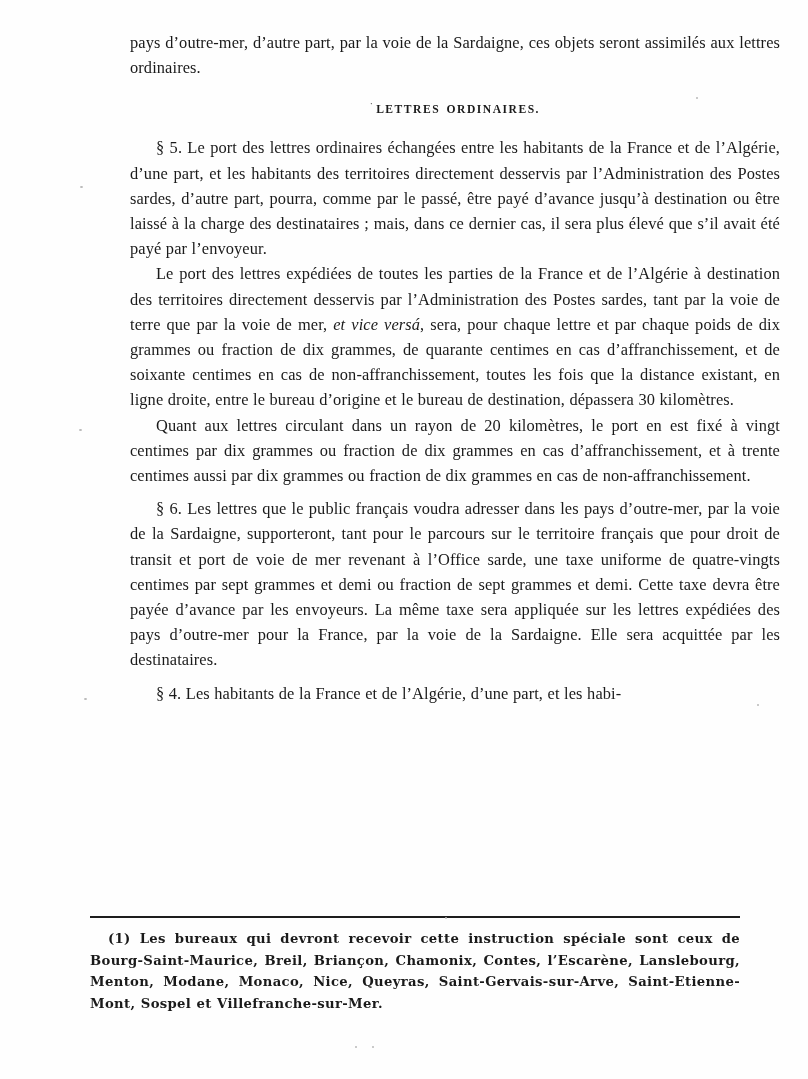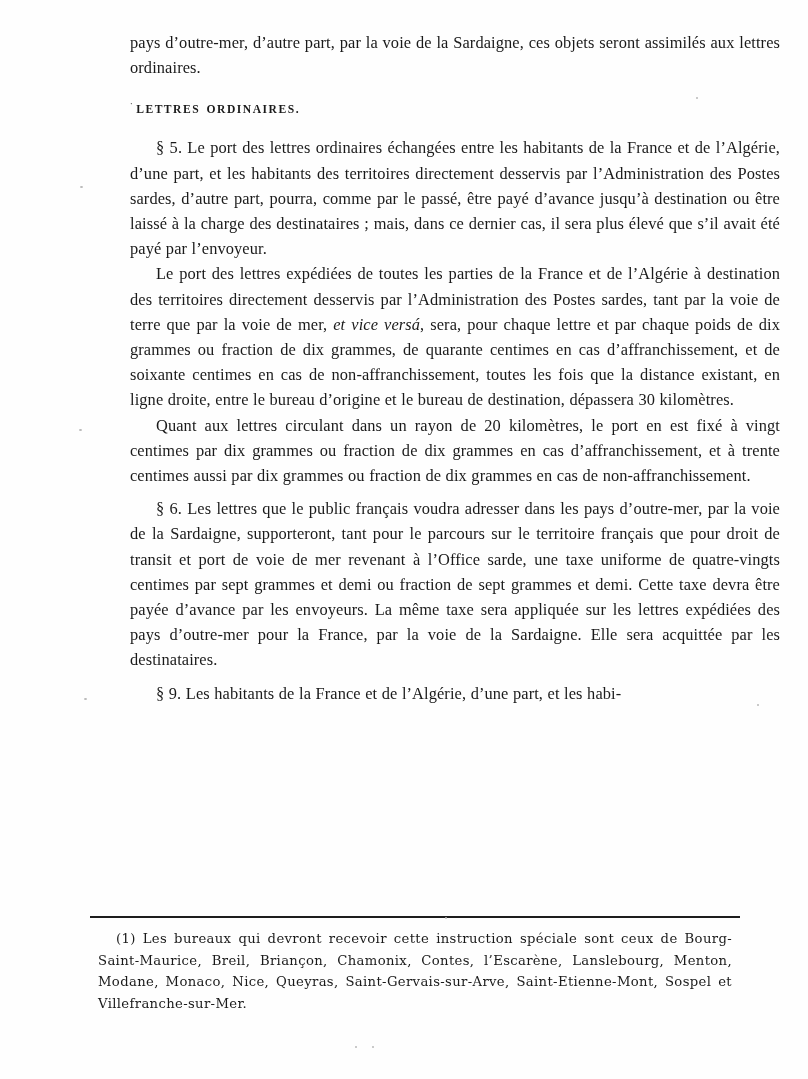--- a/index.html
+++ b/index.html
@@ -44,21 +44,21 @@
   }
 
   p.body-par.no-indent {
     text-indent: 0;
   }
 
   .section-heading {
     margin: 0;
     padding-top: 22px;
     padding-bottom: 19px;
-    text-align: left;
+    text-align: center;
     font-size: 11.6px;
     letter-spacing: 1.5px;
     word-spacing: 2px;
     font-weight: 700;
     color: #1a1a1a;
     font-family: "Liberation Serif", "DejaVu Serif", serif;
   }
   .section-heading .speck {
     display: inline-block;
     vertical-align: 0.5em;
@@ -81,28 +81,28 @@
     width: 650px;
   }
   .footnote-rule {
     width: 650px;
     height: 0;
     border: 0;
     border-top: 2px solid #1d1d1d;
     margin: 0 0 10px 0;
   }
   p.footnote {
-    margin: 8px;
+    margin: 0;
     font-size: 13.2px;
     line-height: 21.6px;
     text-align: justify;
     text-indent: 18px;
     letter-spacing: 0.35px;
     word-spacing: 0.4px;
-    font-weight: 400;
+    font-weight: 700;
     color: #1a1a1a;
     font-family: "DejaVu Serif", "Liberation Serif", serif;
   }
 
   
   .speck-dot {
     position: absolute;
     background: #b9b9b9;
     border-radius: 50%;
     pointer-events: none;
@@ -127,21 +127,21 @@
 
     <p class="body-par">Quant aux lettres circulant dans un rayon de 20 kilomètres, le port en est fixé à vingt centimes par dix grammes ou fraction de dix grammes en cas d’affranchissement, et à trente centimes aussi par dix grammes ou fraction de dix grammes en cas de non-affranchissement.</p>
 
 
     <div class="gap-before-par6"></div>
 
     <p class="body-par">§ 6. Les lettres que le public français voudra adresser dans les pays d’outre-mer, par la voie de la Sardaigne, supporteront, tant pour le parcours sur le territoire français que pour droit de transit et port de voie de mer revenant à l’Office sarde, une taxe uniforme de quatre-vingts centimes par sept grammes et demi ou fraction de sept grammes et demi. Cette taxe devra être payée d’avance par les envoyeurs. La même taxe sera appliquée sur les lettres expédiées des pays d’outre-mer pour la France, par la voie de la Sardaigne. Elle sera acquittée par les destinataires.</p>
 
     <div class="gap-before-par7"></div>
 
-    <p class="body-par">§ 9. Les habitants de la France et de l’Algérie, d’une part, et les habi-</p>
+    <p class="body-par">§ 4. Les habitants de la France et de l’Algérie, d’une part, et les habi-</p>
 
   </div>
 
   <div class="footnote-zone">
     <hr class="footnote-rule">
     <p class="footnote">(1) Les bureaux qui devront recevoir cette instruction spéciale sont ceux de Bourg-Saint-Maurice, Breil, Briançon, Chamonix, Contes, l’Escarène, Lanslebourg, Menton, Modane, Monaco, Nice, Queyras, Saint-Gervais-sur-Arve, Saint-Etienne-Mont, Sospel et Villefranche-sur-Mer.</p>
   </div>
 
   <div class="speck-dot" style="left:696px; top:97px; width:2px; height:2px;"></div>
   <div class="speck-dot" style="left:80px; top:186px; width:3px; height:2px;"></div>

